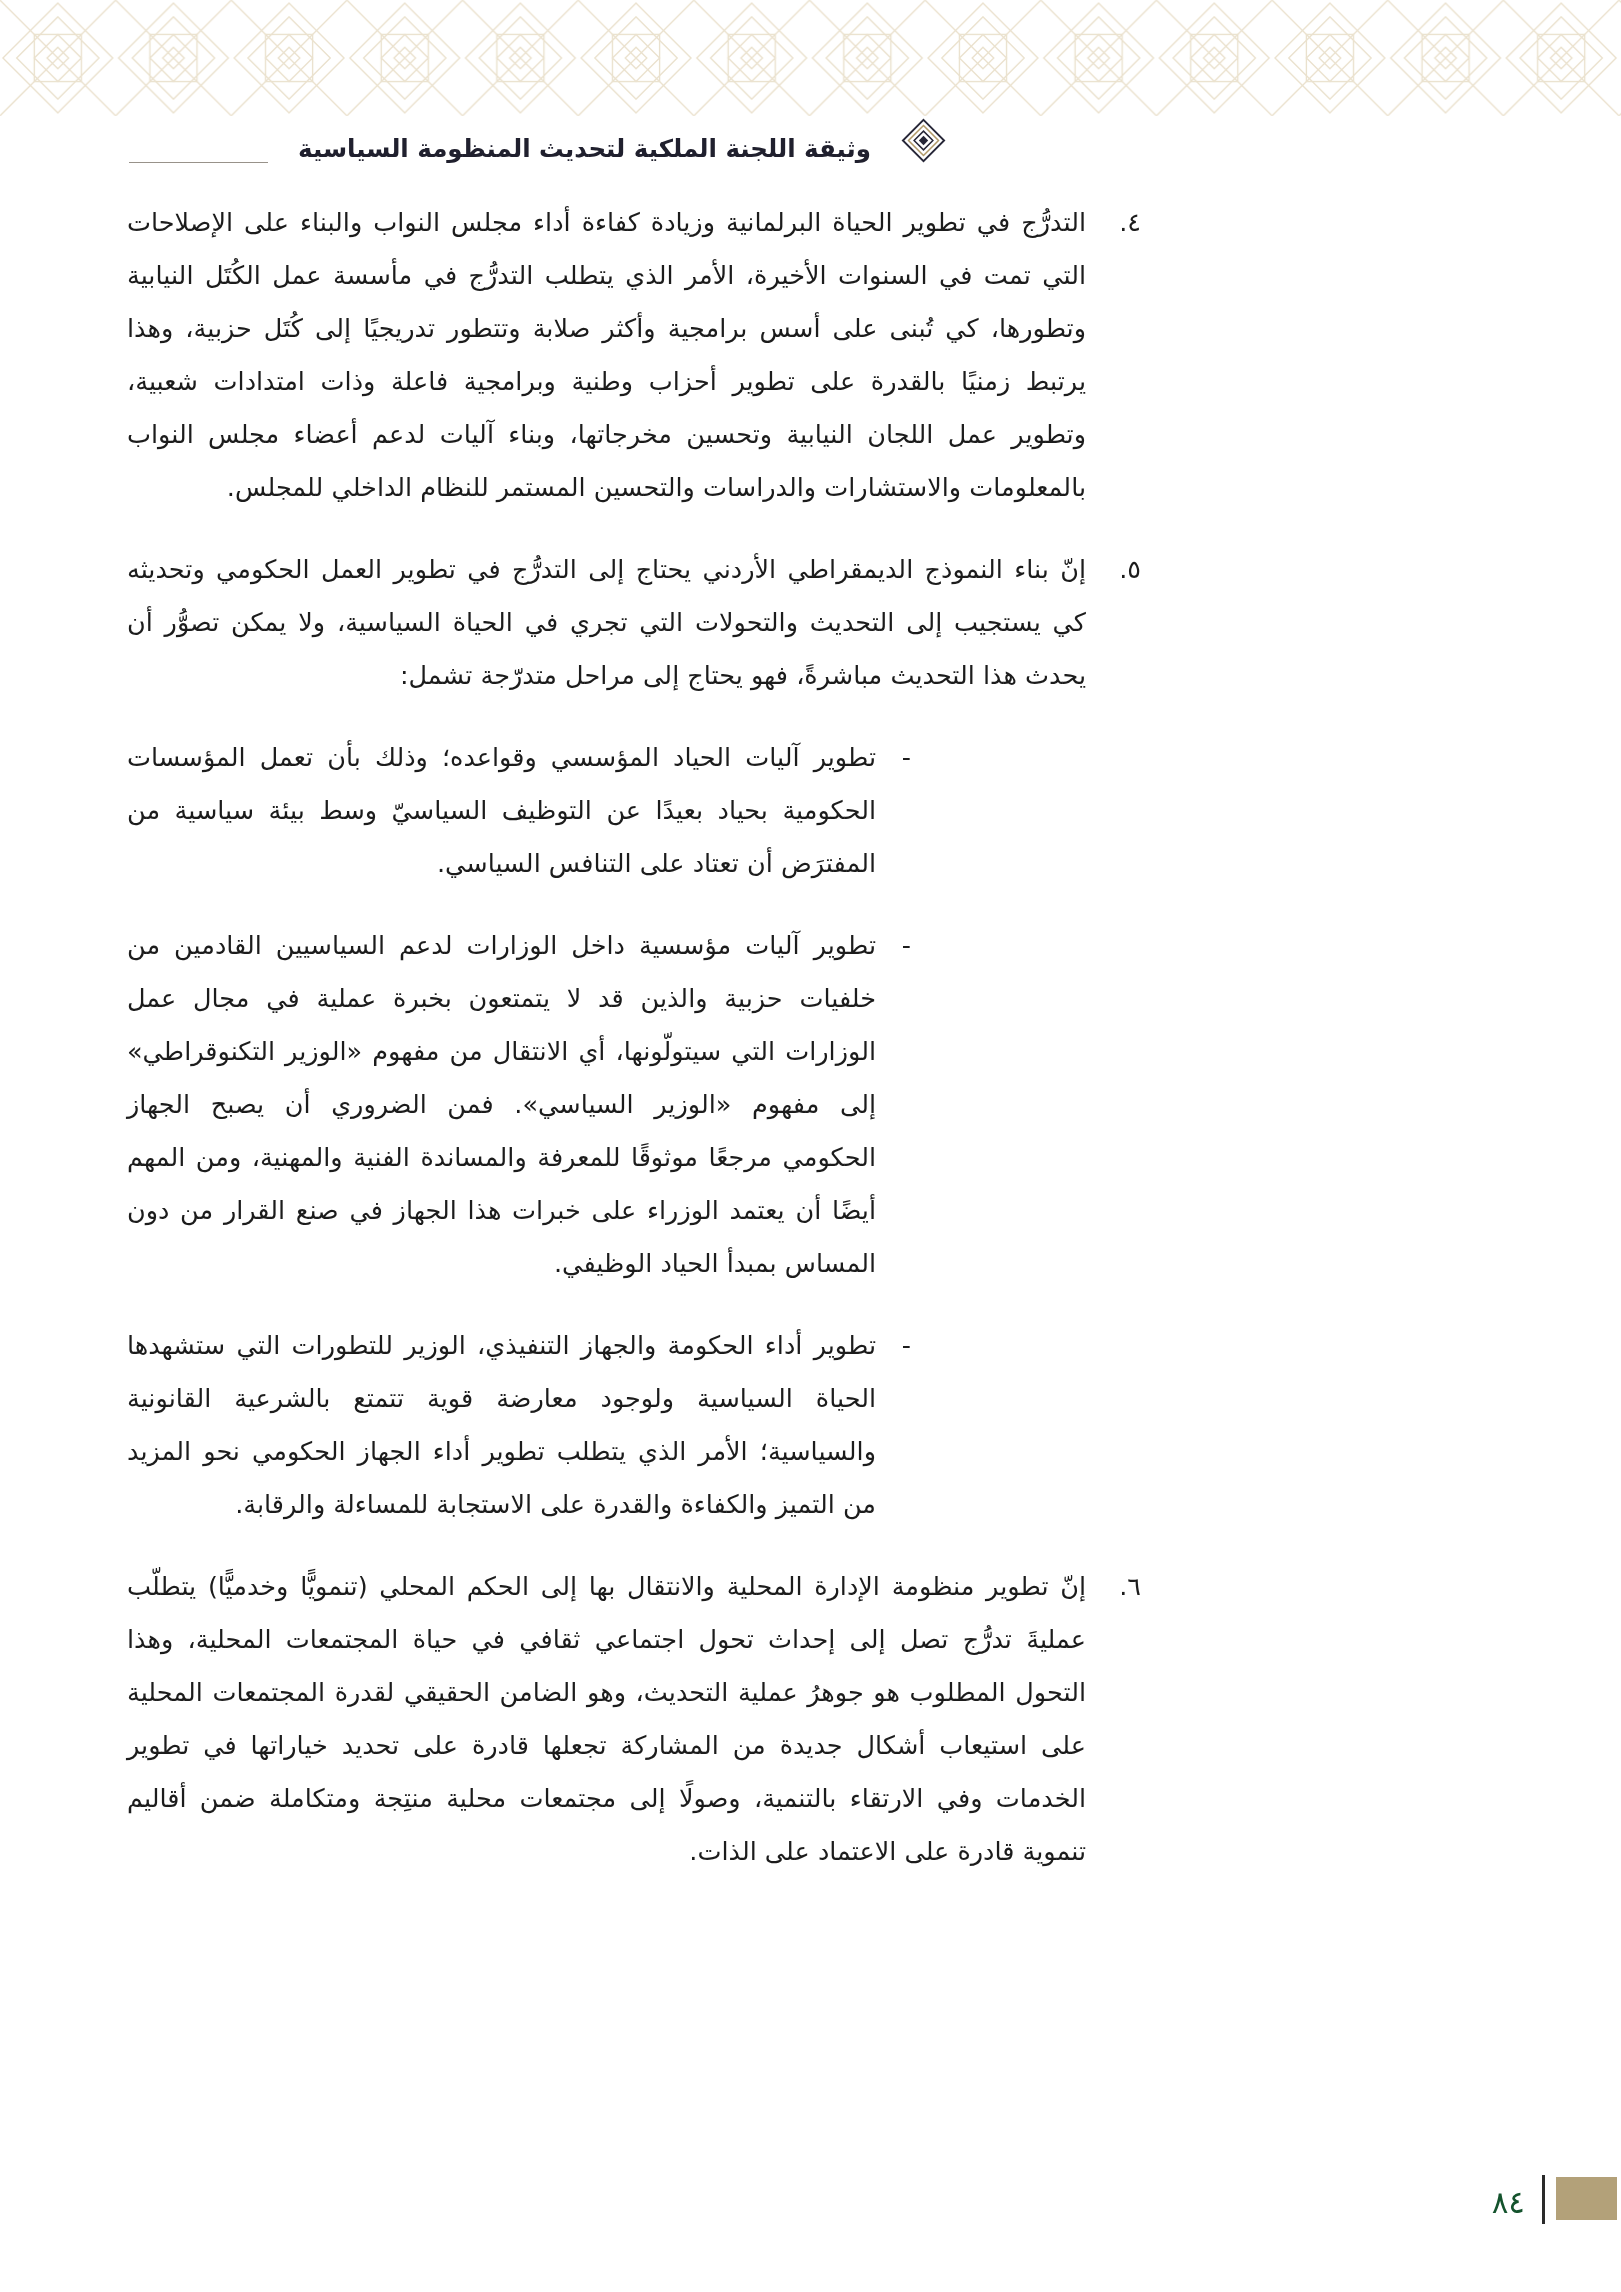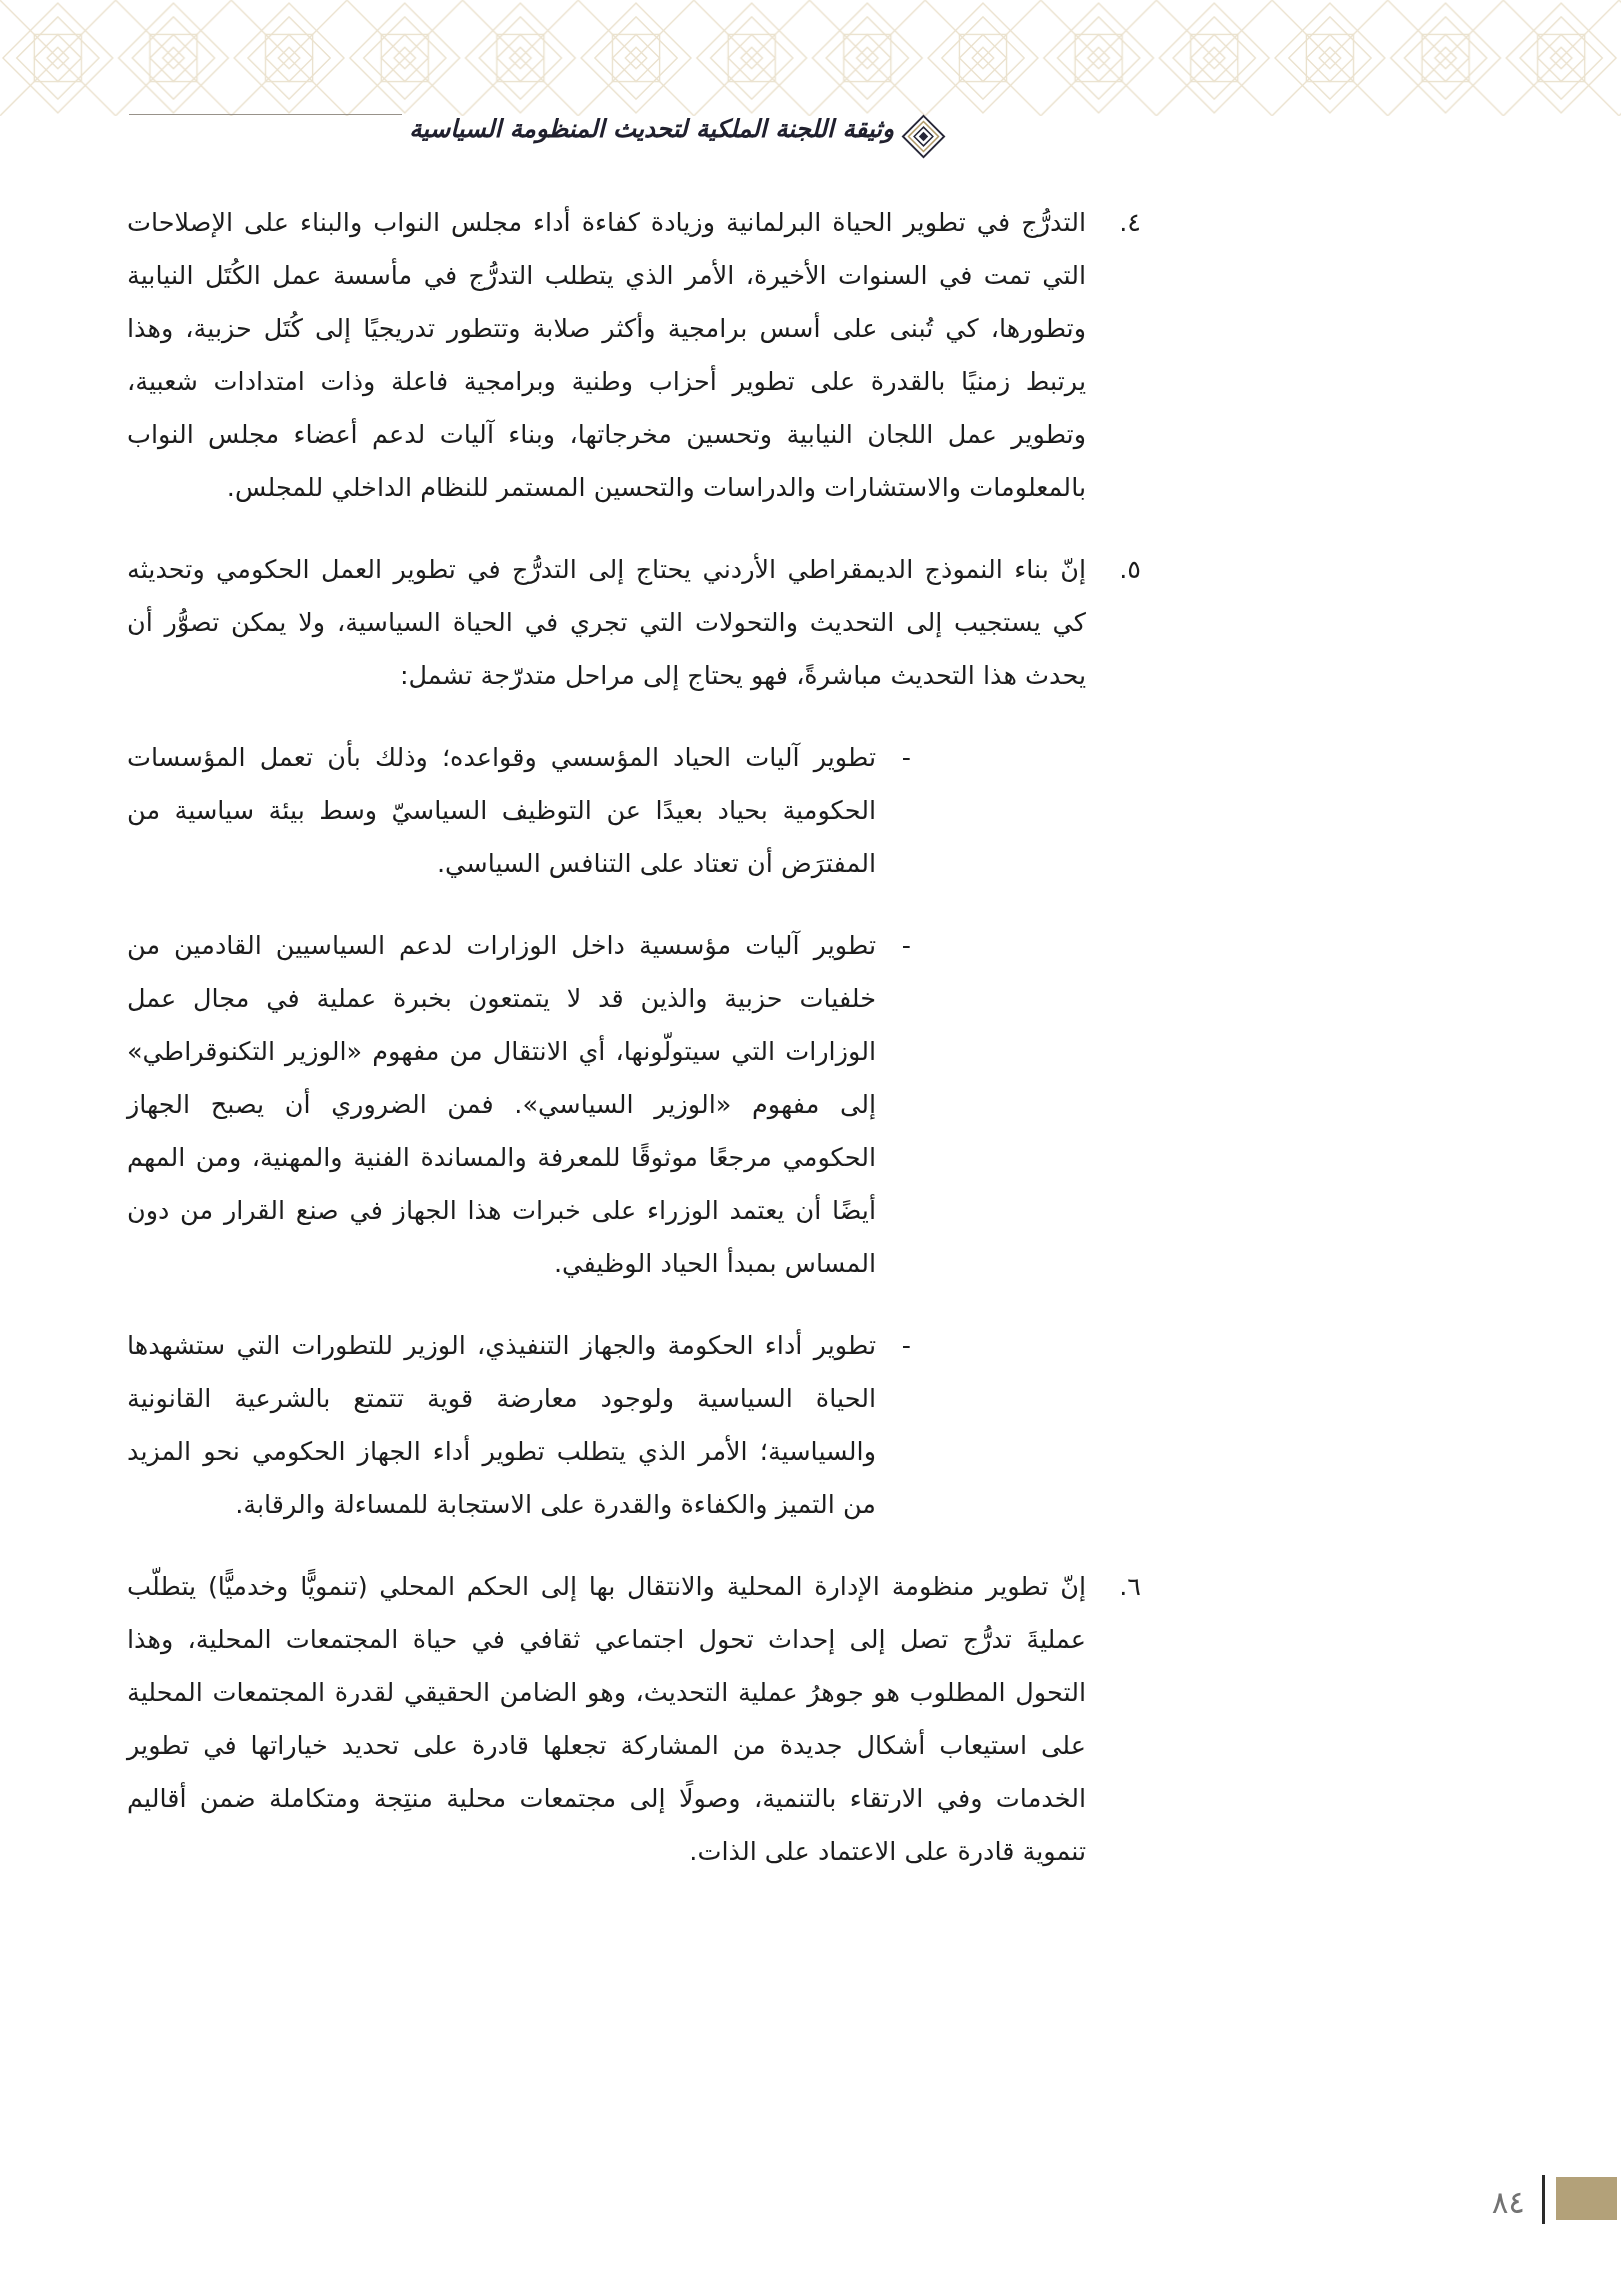--- a/index.html
+++ b/index.html
@@ -16,24 +16,23 @@
   .pattern-band {
     position: absolute;
     top: 0; left: 0;
     width: 1621px; height: 116px;
   }
   .running-header {
     position: absolute;
     top: 114px; left: 127px;
     width: 819px; height: 49px;
     display: flex;
-    align-items: flex-start;
+    align-items: flex-end;
     direction: rtl;
-    gap: 7px;
-    font-style: italic;
+    gap: 30px;
   }
   .ornament { width: 45px; height: 45px; flex: none; display: block; }
   .doc-title {
     font-size: 24.5px;
     font-weight: bold;
     color: #20202e;
     white-space: nowrap;
   }
   .header-rule {
     flex: 1;
@@ -53,21 +52,21 @@
   .item { display: flex; direction: rtl; margin-bottom: 29px; }
   .item-num { flex: none; width: 55px; text-align: right; }
   .item-text { flex: 1; text-align: justify; }
   .subitem { display: flex; direction: rtl; margin-right: 230px; margin-bottom: 29px; }
   .dash { flex: none; width: 35px; text-align: right; }
   .sub-text { flex: 1; text-align: justify; }
   .footer-pagenum {
     position: absolute;
     bottom: 73px; right: 96px;
     font-size: 31px;
-    color: #737373;
+    color: #14532d;
     direction: rtl;
   }
   .footer-divider {
     position: absolute;
     bottom: 69px; right: 76px;
     width: 2.9px; height: 49px;
     background: #2a2a2a;
   }
   .footer-gold {
     position: absolute;

